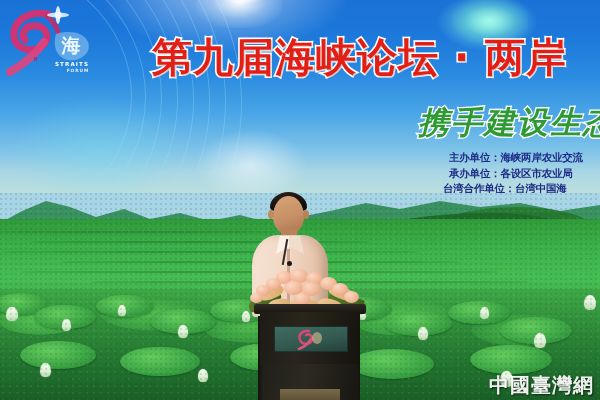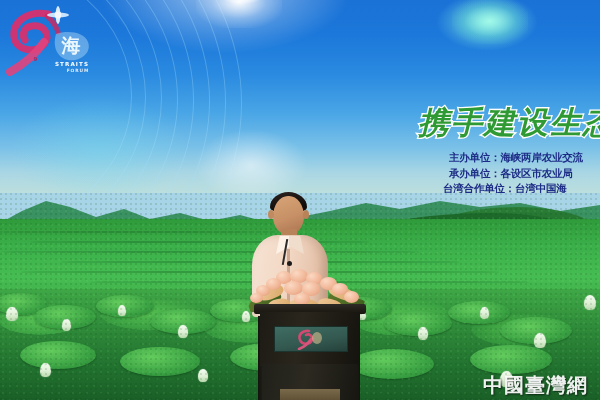--- a/index.html
+++ b/index.html
@@ -288,21 +288,21 @@
     background: linear-gradient(90deg, #14130f, #26241c);
   }
   #leg-r {
     position: absolute; left: 120px; top: 133px; width: 8px; height: 84px;
     background: linear-gradient(90deg, #26241c, #14130f);
   }
 
   
   #watermark {
     position: absolute;
-    right: 12px; bottom: 4px;
+    right: 6px; bottom: 4px;
     text-align: center;
     text-shadow: 1px 1px 2px rgba(0,0,0,0.65);
   }
   #wm-cn {
     font-size: 20px;
     line-height: 22px;
     font-weight: bold;
     color: rgba(255,255,255,0.93);
     letter-spacing: 1px;
     font-family: "DejaVu Sans", sans-serif;
@@ -354,20 +354,21 @@
       <g transform="translate(50,26)">
         <path d="M2 4 C14 0 30 2 34 12 C38 23 26 32 14 30 C4 28 -2 18 2 4 Z" fill="rgba(220,245,255,0.35)"></path>
         <text x="17" y="22" font-family="DejaVu Serif, serif" font-size="19" font-weight="bold" fill="#eaf7ff" text-anchor="middle">海</text>
       </g>
       <text x="32" y="57" font-family="DejaVu Sans, sans-serif" font-size="5.5" font-weight="bold" fill="#b3245c" text-anchor="middle" letter-spacing="1">9</text>
       <text x="68" y="62" font-family="DejaVu Sans, sans-serif" font-size="5.6" font-weight="bold" fill="#ffffff" text-anchor="middle" letter-spacing="1.1">STRAITS</text>
       <text x="74" y="68" font-family="DejaVu Sans, sans-serif" font-size="4.4" font-weight="bold" fill="#dfe9f2" text-anchor="middle" letter-spacing="0.9">FORUM</text>
     </svg>
   </div>
 
+  <div id="title-main">第九届海峡论坛 · 两岸</div>
   <div id="title-sub">携手建设生态</div>
 
   <div id="orgs">
     <div class="org-line">主办单位：海峡两岸农业交流</div>
     <div class="org-line">承办单位：各设区市农业局</div>
     <div class="org-line indent">台湾合作单位：台湾中国海</div>
   </div>
 
   <div id="scene">
     <div id="mtn-far">

